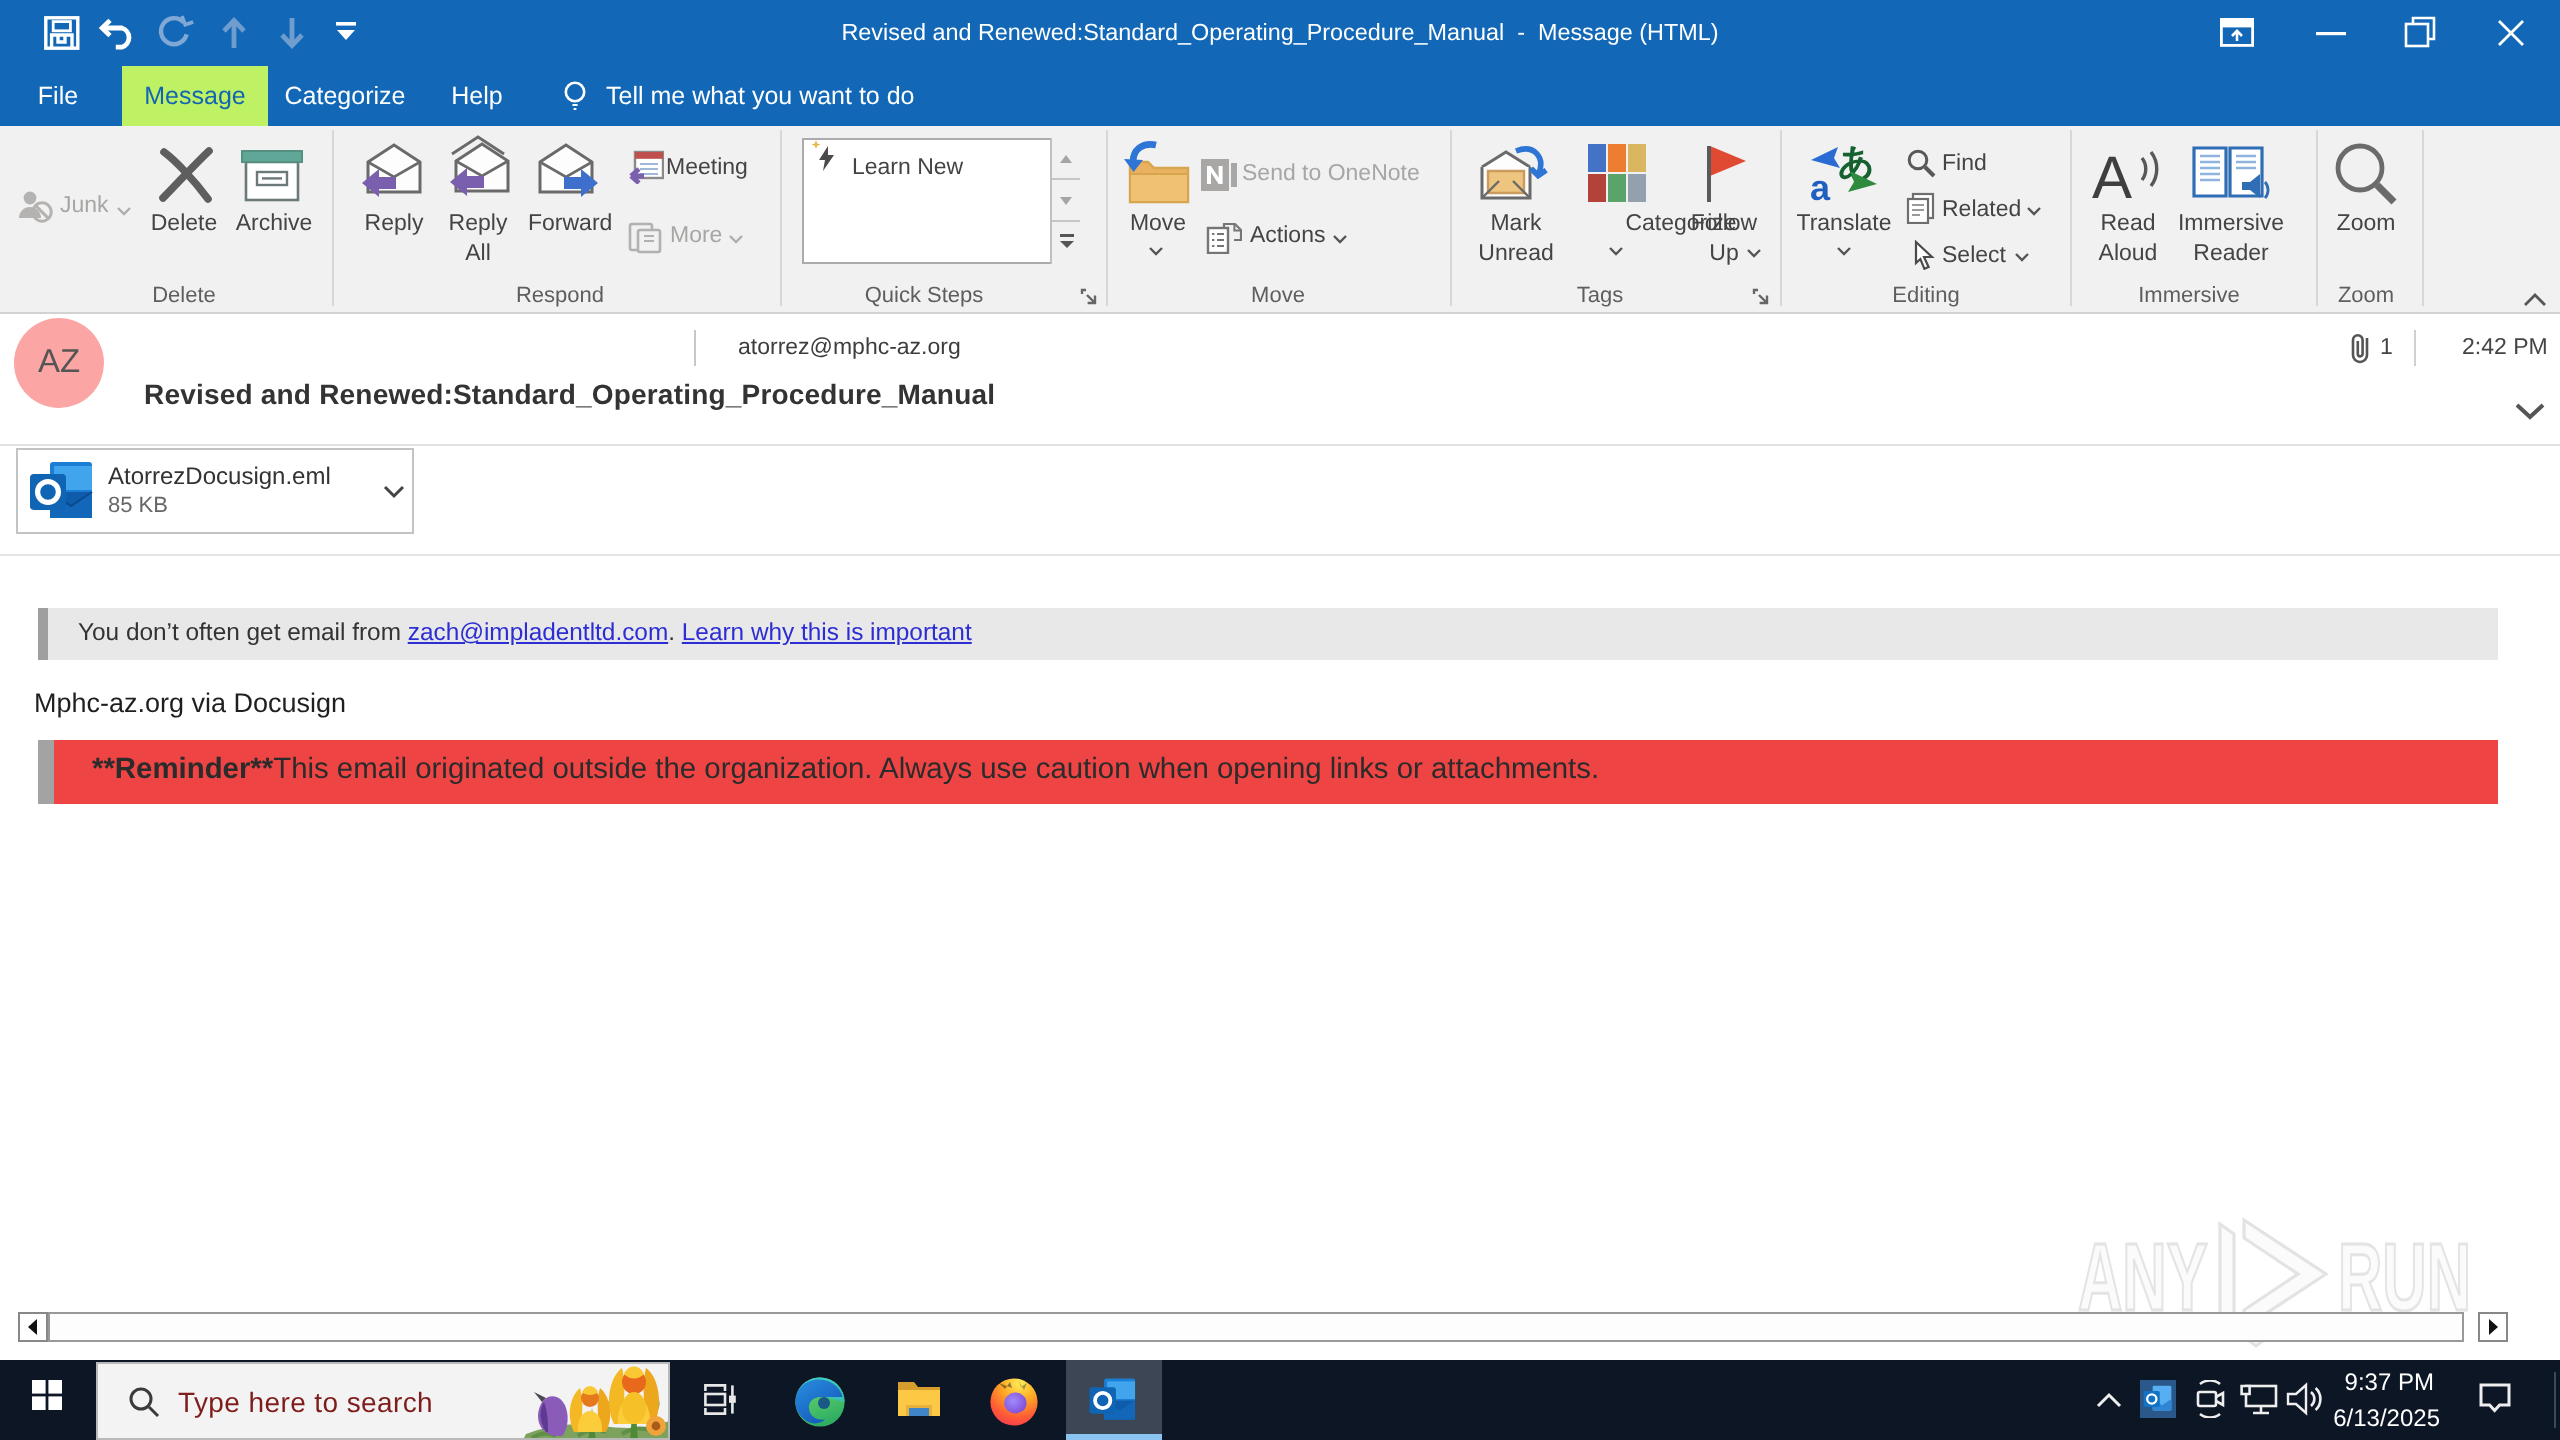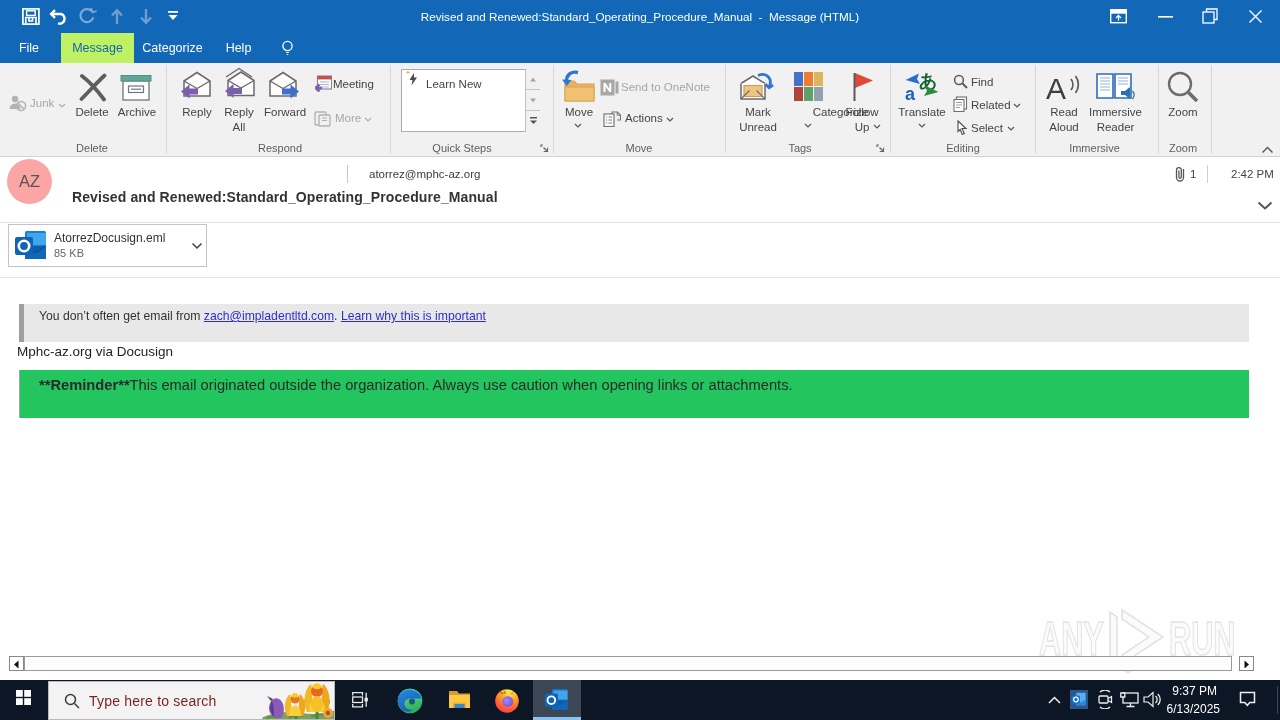--- a/index.html
+++ b/index.html
@@ -10,23 +10,23 @@
   #tabrow { position:absolute; left:0; top:33px; width:1280px; height:30px; background:#1268b6;padding-left:20px; }
   .tab { position:absolute; top:0; height:30px; line-height:30px; color:#fff; font-size:12.5px; text-align:center; }
   #ribbon { position:absolute; left:0; top:63px; width:1280px; height:94px; background:#f1f1f1; border-bottom:1px solid #d2d2d2; }
   .rsep { position:absolute; top:2px; width:1px; height:88px; background:#d7d7d7; }
   .glabel { position:absolute; top:79px; height:13px; font-size:11px; color:#5f5e5c; text-align:center; white-space:nowrap; }
   .blabel { position:absolute; font-size:11.5px; color:#444; text-align:center; line-height:14.5px; white-space:nowrap; }
   .gray { color:#a8a6a4 !important; }
   #msgheader { position:absolute; left:0; top:157px; width:1280px; height:67px; background:#fff; }
   #avatar { position:absolute; left:7px; top:2px; width:45px; height:45px; border-radius:50%; background:#fca5a5; color:#555; font-size:16.5px; text-align:center; line-height:45px; }
   #attachcard { position:absolute; left:8px; top:224px; width:199px; height:43px; border:1px solid #c3c3c3; background:#fff; }
-  #notice1 { position:absolute; left:19px; top:304px; width:1230px; height:38px; background:#e8e8e8; border-left:5px solid #9f9f9f; font-size:12.2px; color:#333; line-height:25px; }
+  #notice1 { position:absolute; left:19px; top:304px; width:1230px; height:26px; background:#e8e8e8; border-left:5px solid #9f9f9f; font-size:12.2px; color:#333; line-height:25px; }
   #vialine { position:absolute; left:17px; top:344px; font-size:13.5px; color:#1f1f1f; }
-  #notice2 { position:absolute; left:19px; top:370px; width:1230px; height:48px; background:#22c55e; border-left:1px solid #a3a3a3; font-size:14.7px; color:#2b2b2b; line-height:30px; }
+  #notice2 { position:absolute; left:19px; top:370px; width:1230px; height:32px; background:#ef4444; border-left:8px solid #a3a3a3; font-size:14.7px; color:#2b2b2b; line-height:30px; }
   .sbtn { position:absolute; top:656px; width:15px; height:15px; background:#fff; border:1px solid #888; }
   #taskbar { position:absolute; left:0; top:680px; width:1280px; height:40px; background:#0c1624; }
   #searchbox { position:absolute; left:48px; top:1px; width:287px; height:39px; background:#f3f3f3; border:1px solid #b9b9b9; overflow:hidden; }
   .tray { position:absolute; }
   a.lnk { color:#2d2dd4; }
 </style>
 </head>
 <body>
 
 <div id="titlebar">
@@ -75,20 +75,21 @@
 
 <div id="tabrow">
   <div class="tab" style="left:8px;width:42px;">File</div>
   <div class="tab" style="left:61px;width:73px;background:#bef264;color:#1266b1;">Message</div>
   <div class="tab" style="left:141px;width:63px;">Categorize</div>
   <div class="tab" style="left:217px;width:43px;">Help</div>
   <svg class="abs" style="left:280px;top:7px;" width="15" height="17" viewBox="0 0 15 17">
     <circle cx="7.5" cy="6" r="4.6" fill="none" stroke="#fff" stroke-width="1.3"></circle>
     <path d="M5.8 10.5 h3.4 M6.2 12.5 h2.6 M6.8 14.5 h1.4" stroke="#fff" stroke-width="1.1" fill="none"></path>
   </svg>
+  <div class="tab" style="left:303px;width:200px;text-align:left;">Tell me what you want to do</div>
 </div>
 
 <div id="ribbon">
 
   <svg class="abs" style="left:8px;top:31px;" width="20" height="18" viewBox="0 0 20 18">
     <circle cx="7" cy="5" r="3.2" fill="#b5b3b1"></circle>
     <path d="M1.5 15 a5.5 5.5 0 0 1 11 0 z" fill="#b5b3b1"></path>
     <circle cx="13" cy="12" r="4.6" fill="none" stroke="#b5b3b1" stroke-width="1.5"></circle>
     <path d="M9.8 8.8 L16.2 15.2" stroke="#b5b3b1" stroke-width="1.5"></path>
   </svg>

